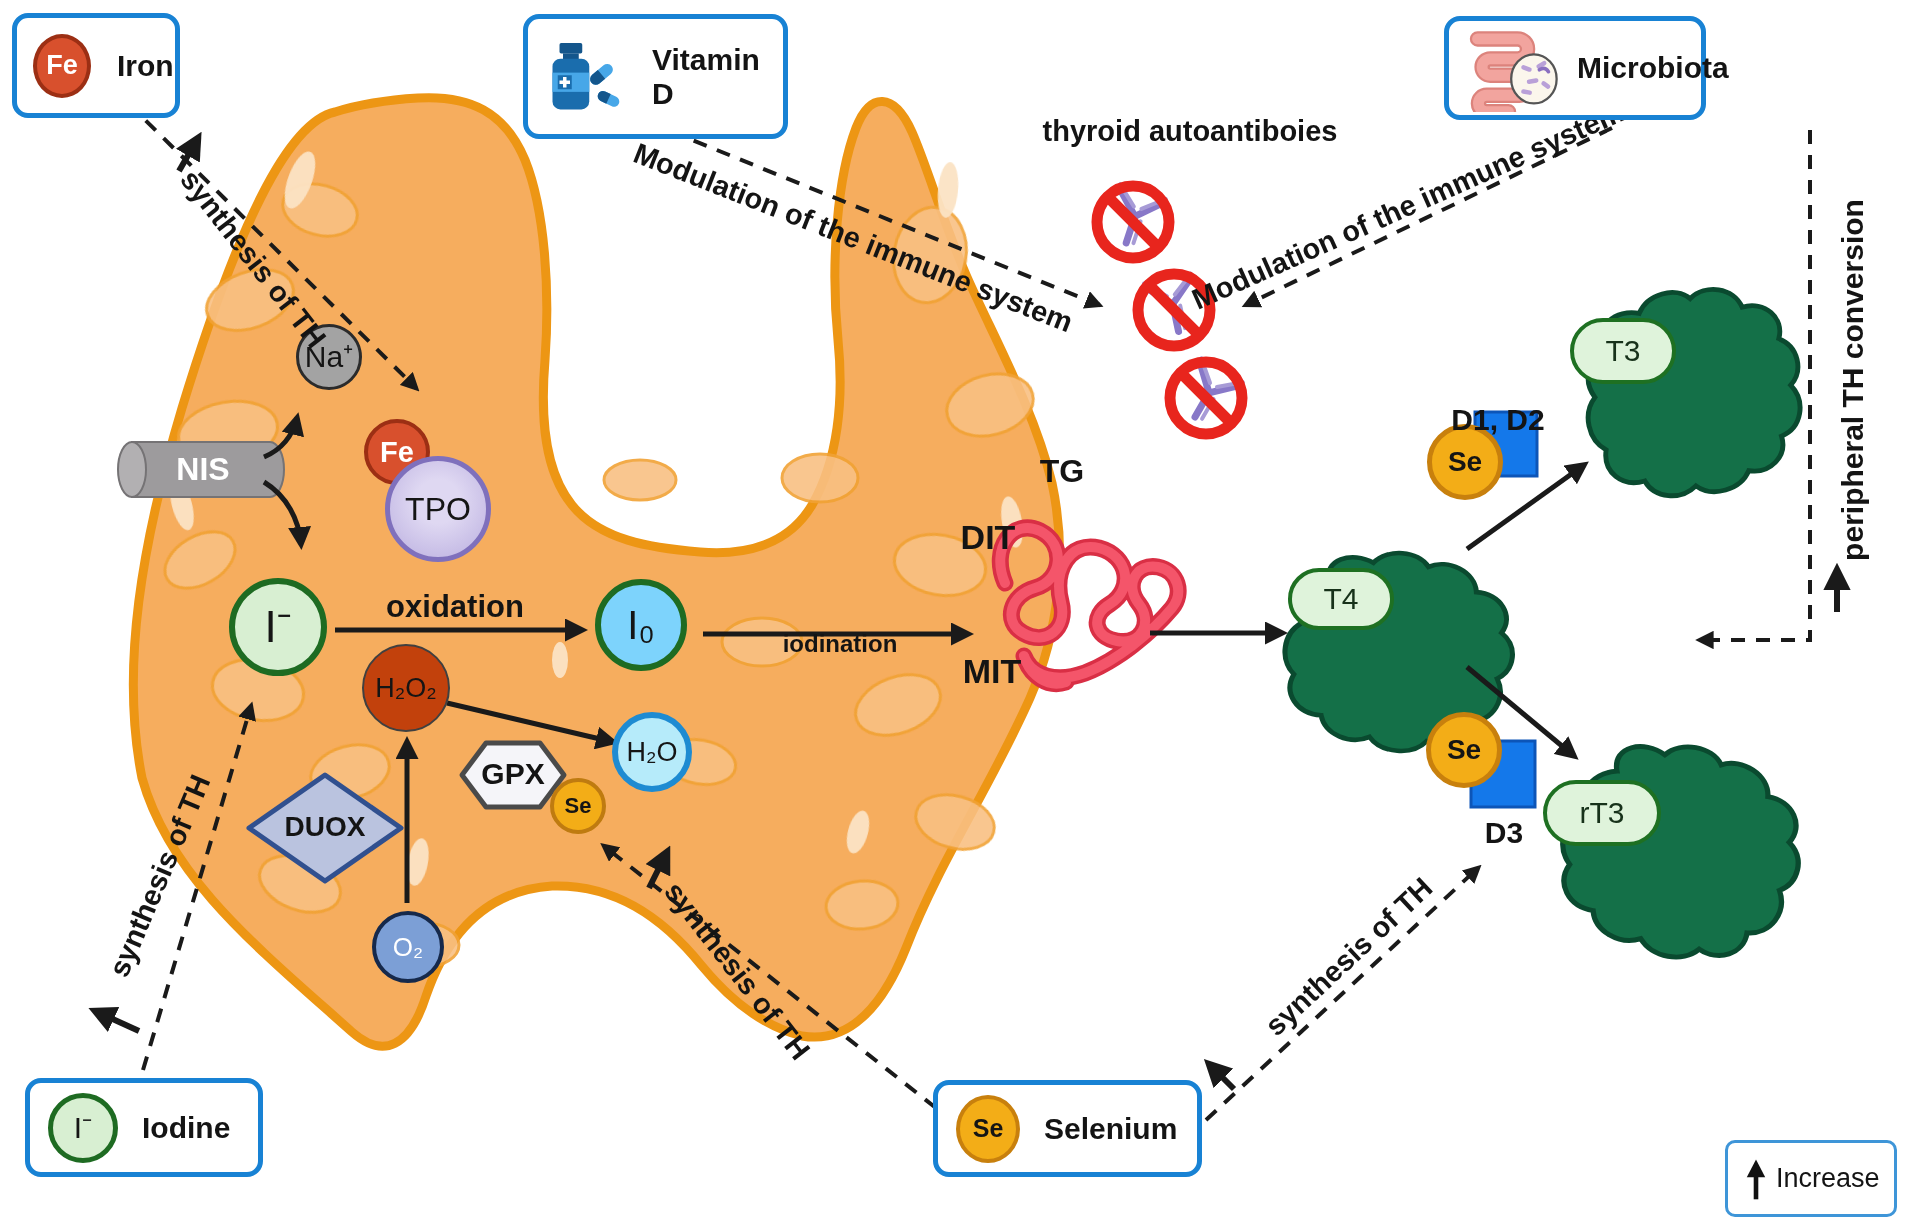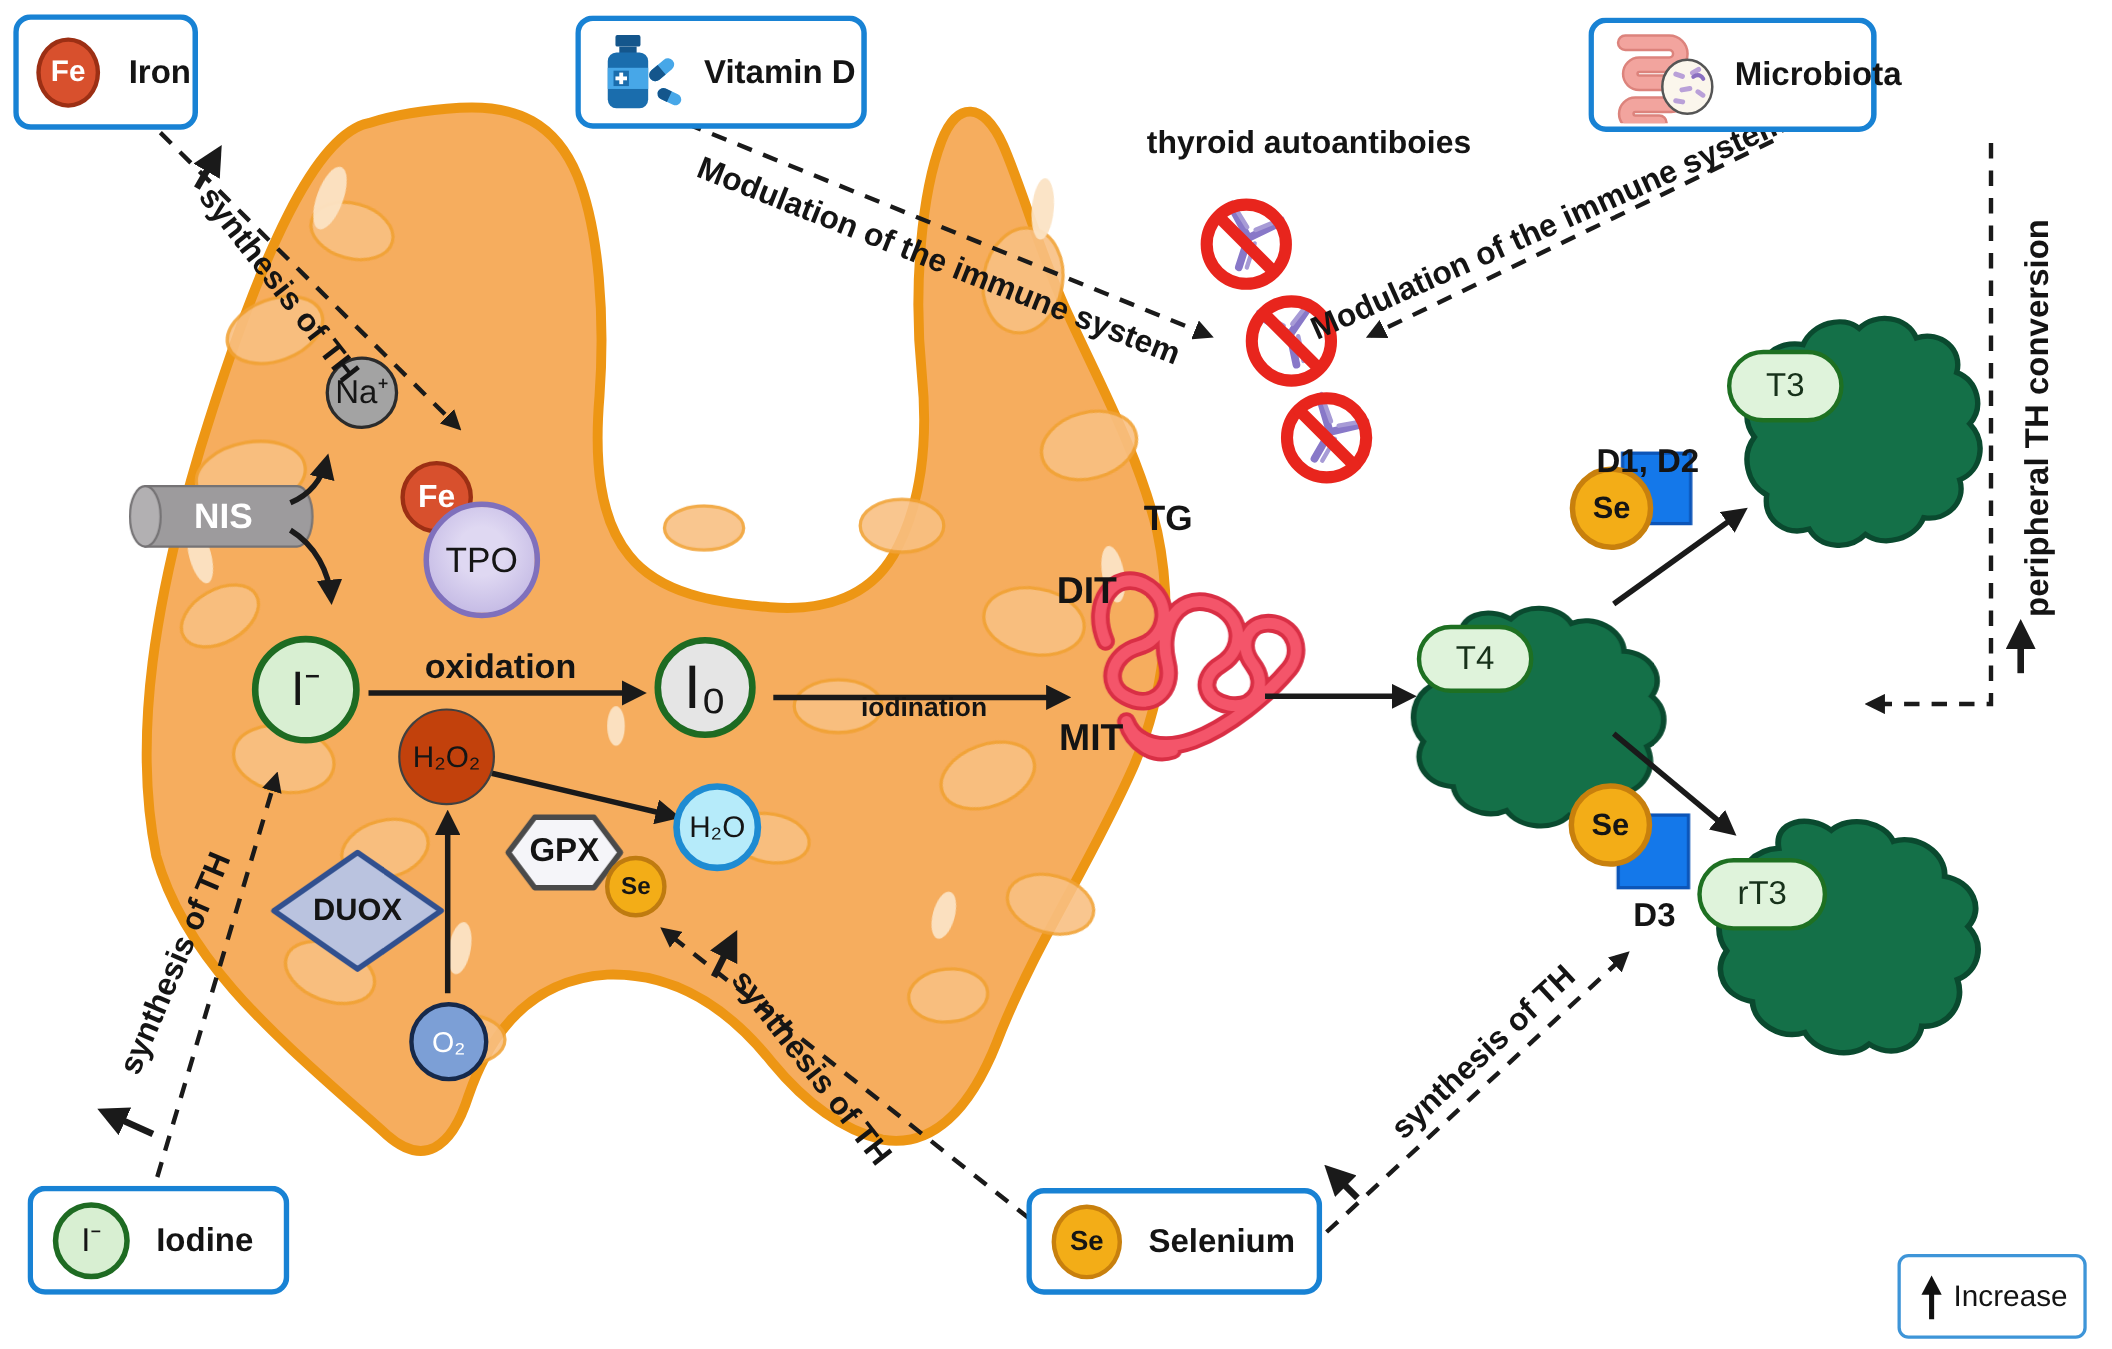--- a/index.html
+++ b/index.html
@@ -190,21 +190,21 @@
     </div>
 
   <div class="circ" style="left:385px;top:456px;width:106px;height:106px;background:radial-gradient(circle at 50% 42%,#DFD8F2 30%,#C5BBE5 78%);border:5px solid #7F70BC;font-size:32px;">
     <span>TPO</span>
     </div>
 
   <div class="circ" style="left:229px;top:578px;width:98px;height:98px;background:#D8EFD2;border:6px solid #1E6B22;font-size:44px;">
     <span>I⁻</span>
     </div>
 
-  <div class="circ" style="left:595px;top:579px;width:92px;height:92px;background:#e5e5e5;border:6px solid #1E6B22;font-size:56px;">
+  <div class="circ" style="left:595px;top:579px;width:92px;height:92px;background:#7dd3fc;border:6px solid #1E6B22;font-size:40px;">
     <span>I₀</span>
     </div>
 
   <div class="circ" style="left:362px;top:644px;width:88px;height:88px;background:#c2410c;border:2px solid #404040;font-size:27px;">
     <span>H₂O₂</span>
     </div>
 
   <div class="circ" style="left:612px;top:712px;width:80px;height:80px;background:#B6EBFA;border:6px solid #1E8BD2;font-size:27px;">
     <span>H₂O</span>
     </div>
@@ -255,21 +255,21 @@
     <span>rT3</span>
     </div>
 
   <div class="lbox" style="left:12px;top:13px;width:168px;height:105px;padding-left:16px;gap:26px;">
     <div class="circ" style="position:static;width:58px;height:64px;background:#D8502D;border:4px solid #9C2F14;font-size:27px;font-weight:bold;color:#fff;flex:0 0 auto;">
       <span>Fe</span>
       </div>
     <span class="t" style="font-size:30px;">Iron</span>
   </div>
 
-  <div class="lbox" style="left:523px;top:14px;width:265px;height:103px;padding-left:14px;gap:14px;">
+  <div class="lbox" style="left:523px;top:14px;width:265px;height:125px;padding-left:14px;gap:26px;">
     <span style="flex:0 0 auto;display:flex;">
       <svg width="84" height="80" viewBox="0 0 96 86">
         <rect x="20" y="4" width="26" height="12" rx="2" fill="#14568C"></rect>
         <rect x="24" y="16" width="18" height="8" fill="#14568C"></rect>
         <rect x="12" y="22" width="42" height="58" rx="9" fill="#1A6DAD"></rect>
         <rect x="12" y="38" width="42" height="22" fill="#47A7E8"></rect>
         <rect x="18" y="41" width="16" height="16" fill="#1A6DAD"></rect>
         <rect x="24" y="43" width="4" height="12" fill="#fff"></rect>
         <rect x="20" y="47" width="12" height="4" fill="#fff"></rect>
         <g transform="translate(68,40) rotate(-40)">

